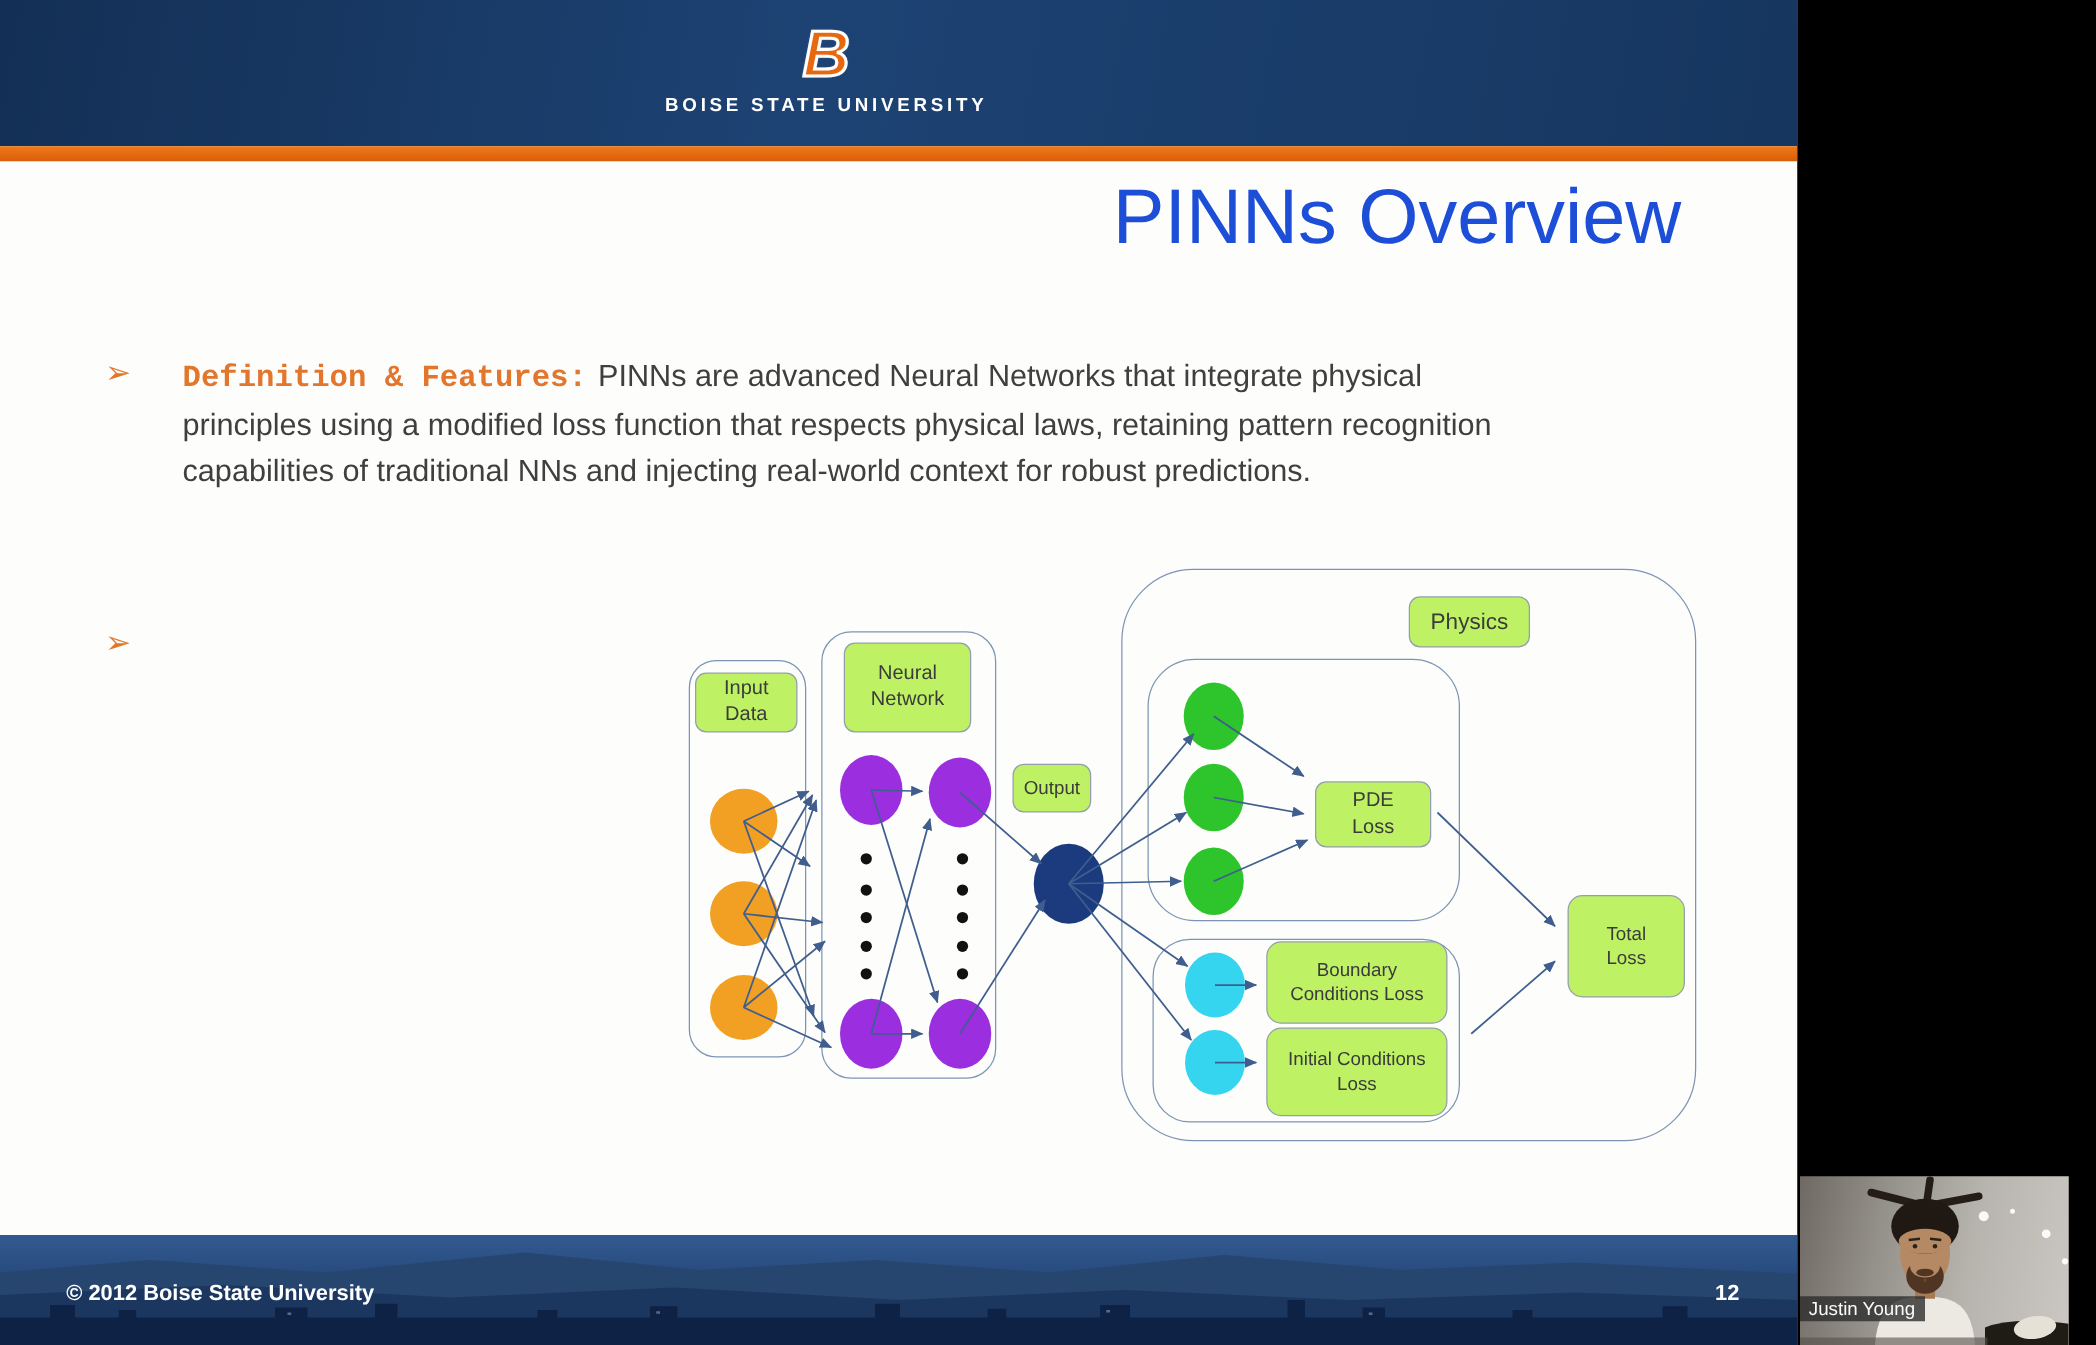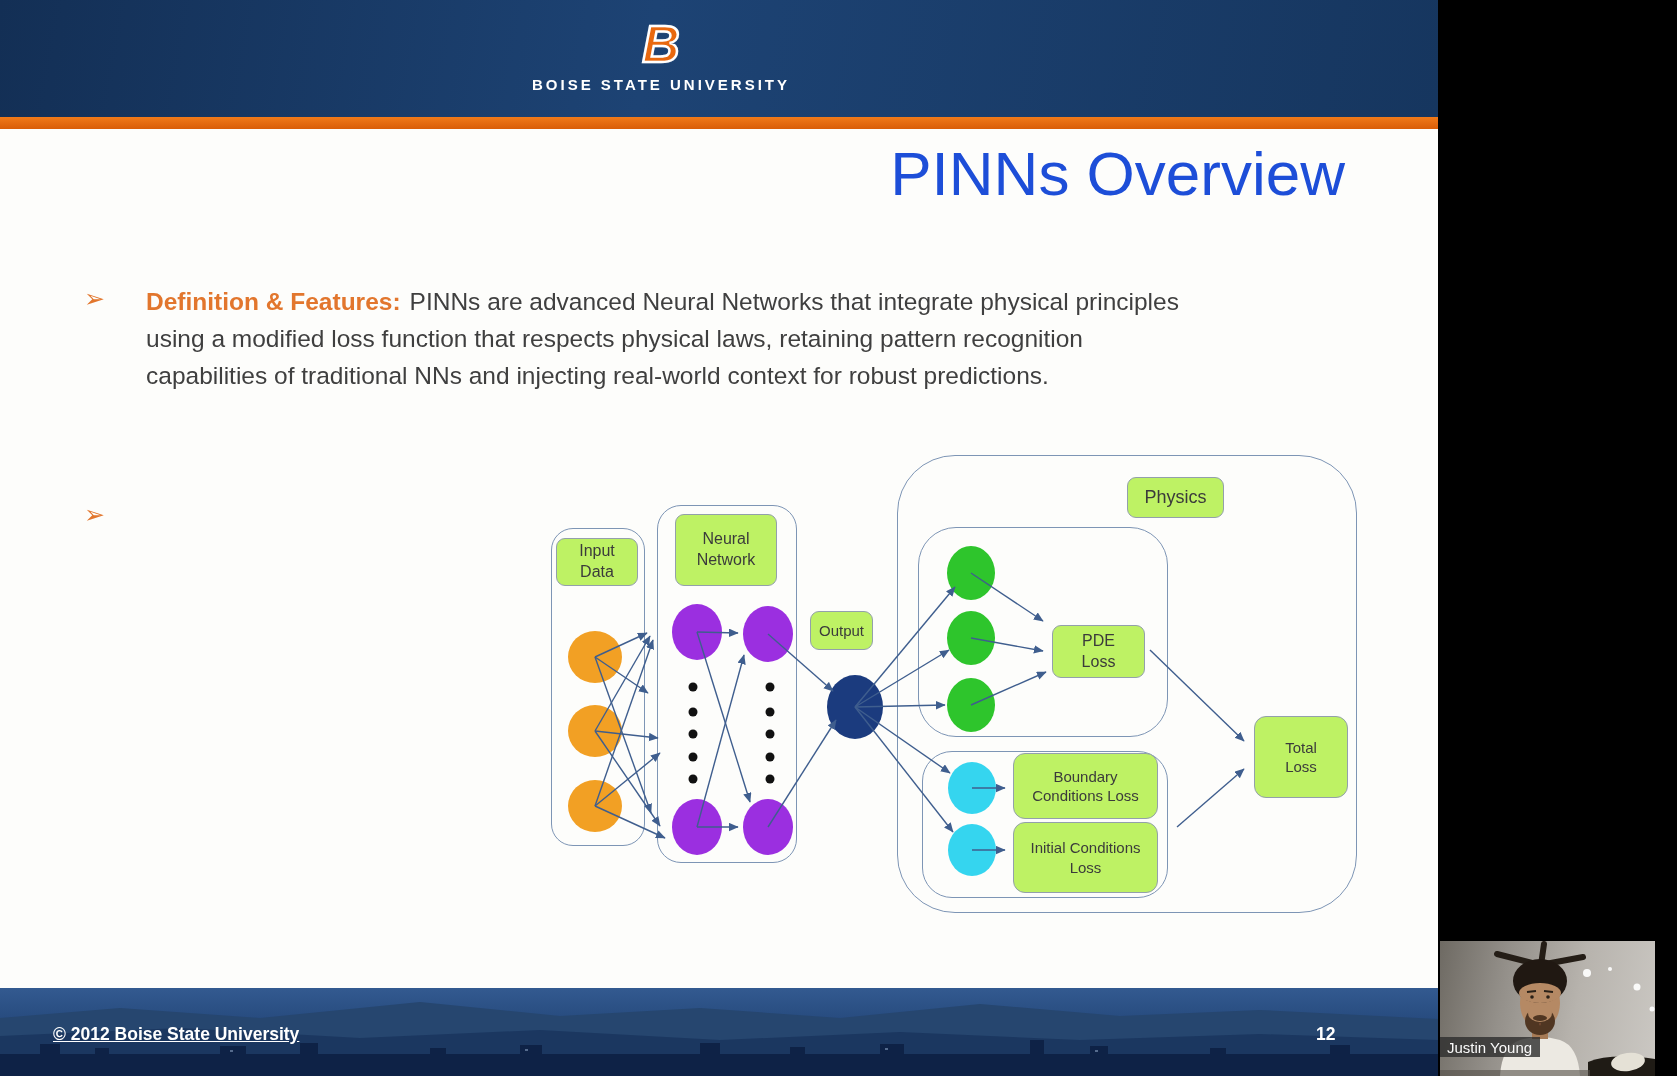--- a/index.html
+++ b/index.html
@@ -21,39 +21,39 @@
   .univ { margin-top:6px; color:#ffffff; font-size:15px; font-weight:bold;
           letter-spacing:3px; }
 
   .title { position:absolute; left:0; top:138px; width:1345px; text-align:right;
            font-size:62px; color:#1d4ed8; }
 
   .bullet-arrow { position:absolute; left:84px; font-size:25px; color:#e2762d;
                   line-height:1; }
   .btext { position:absolute; left:146px; font-size:24.5px; line-height:37px;
            color:#3f3f3f; }
-  .blabel { color:#e2762d; font-weight:bold; margin-right:9px; }
+  .blabel { color:#e2762d; font-weight:bold; margin-right:9px;font-family:Liberation Mono, monospace; }
 
   
   .dcontainer { position:absolute; border:1.6px solid #7d95b5; background:transparent;
                 z-index:1; }
   .dbox { position:absolute; background:#bef264; border:1.5px solid #93a0ab;
           border-radius:9px; display:flex; align-items:center; justify-content:center;
           text-align:center; color:#3b3b3b; z-index:4; line-height:1.3; }
   #diagram-svg { position:absolute; left:500px; top:420px; width:900px; height:510px;
                  z-index:3; }
 
   
   .footer { position:absolute; left:0; top:988px; width:1438px; height:88px;
             background:linear-gradient(#335a90 0%,#24477a 45%,#122a50 100%);
             overflow:hidden; }
   .footer svg { position:absolute; left:0; top:0; }
   .copyright { position:absolute; left:53px; top:36px; color:#ffffff; font-size:17.5px;
-               font-weight:600; z-index:2;text-decoration:underline; }
-  .page-num { position:absolute; left:1316px; top:36px; color:#ffffff; font-size:17.5px;
+               font-weight:600; z-index:2; }
+  .page-num { position:absolute; left:1372px; top:36px; color:#ffffff; font-size:17.5px;
               font-weight:600; z-index:2; }
 
   
   .webcam { position:absolute; left:1440px; top:941px; width:215px; height:135px;
             background:linear-gradient(100deg,#6e6a63 0%,#94908a 30%,#b7b3ad 62%,#cbc8c3 100%);
             overflow:hidden; }
   .nametag { position:absolute; left:0; top:96px; height:20px; padding:2px 8px 0 7px;
              background:rgba(45,45,45,.8); color:#fafafa; font-size:15px; z-index:5; }
 </style>
 </head>

